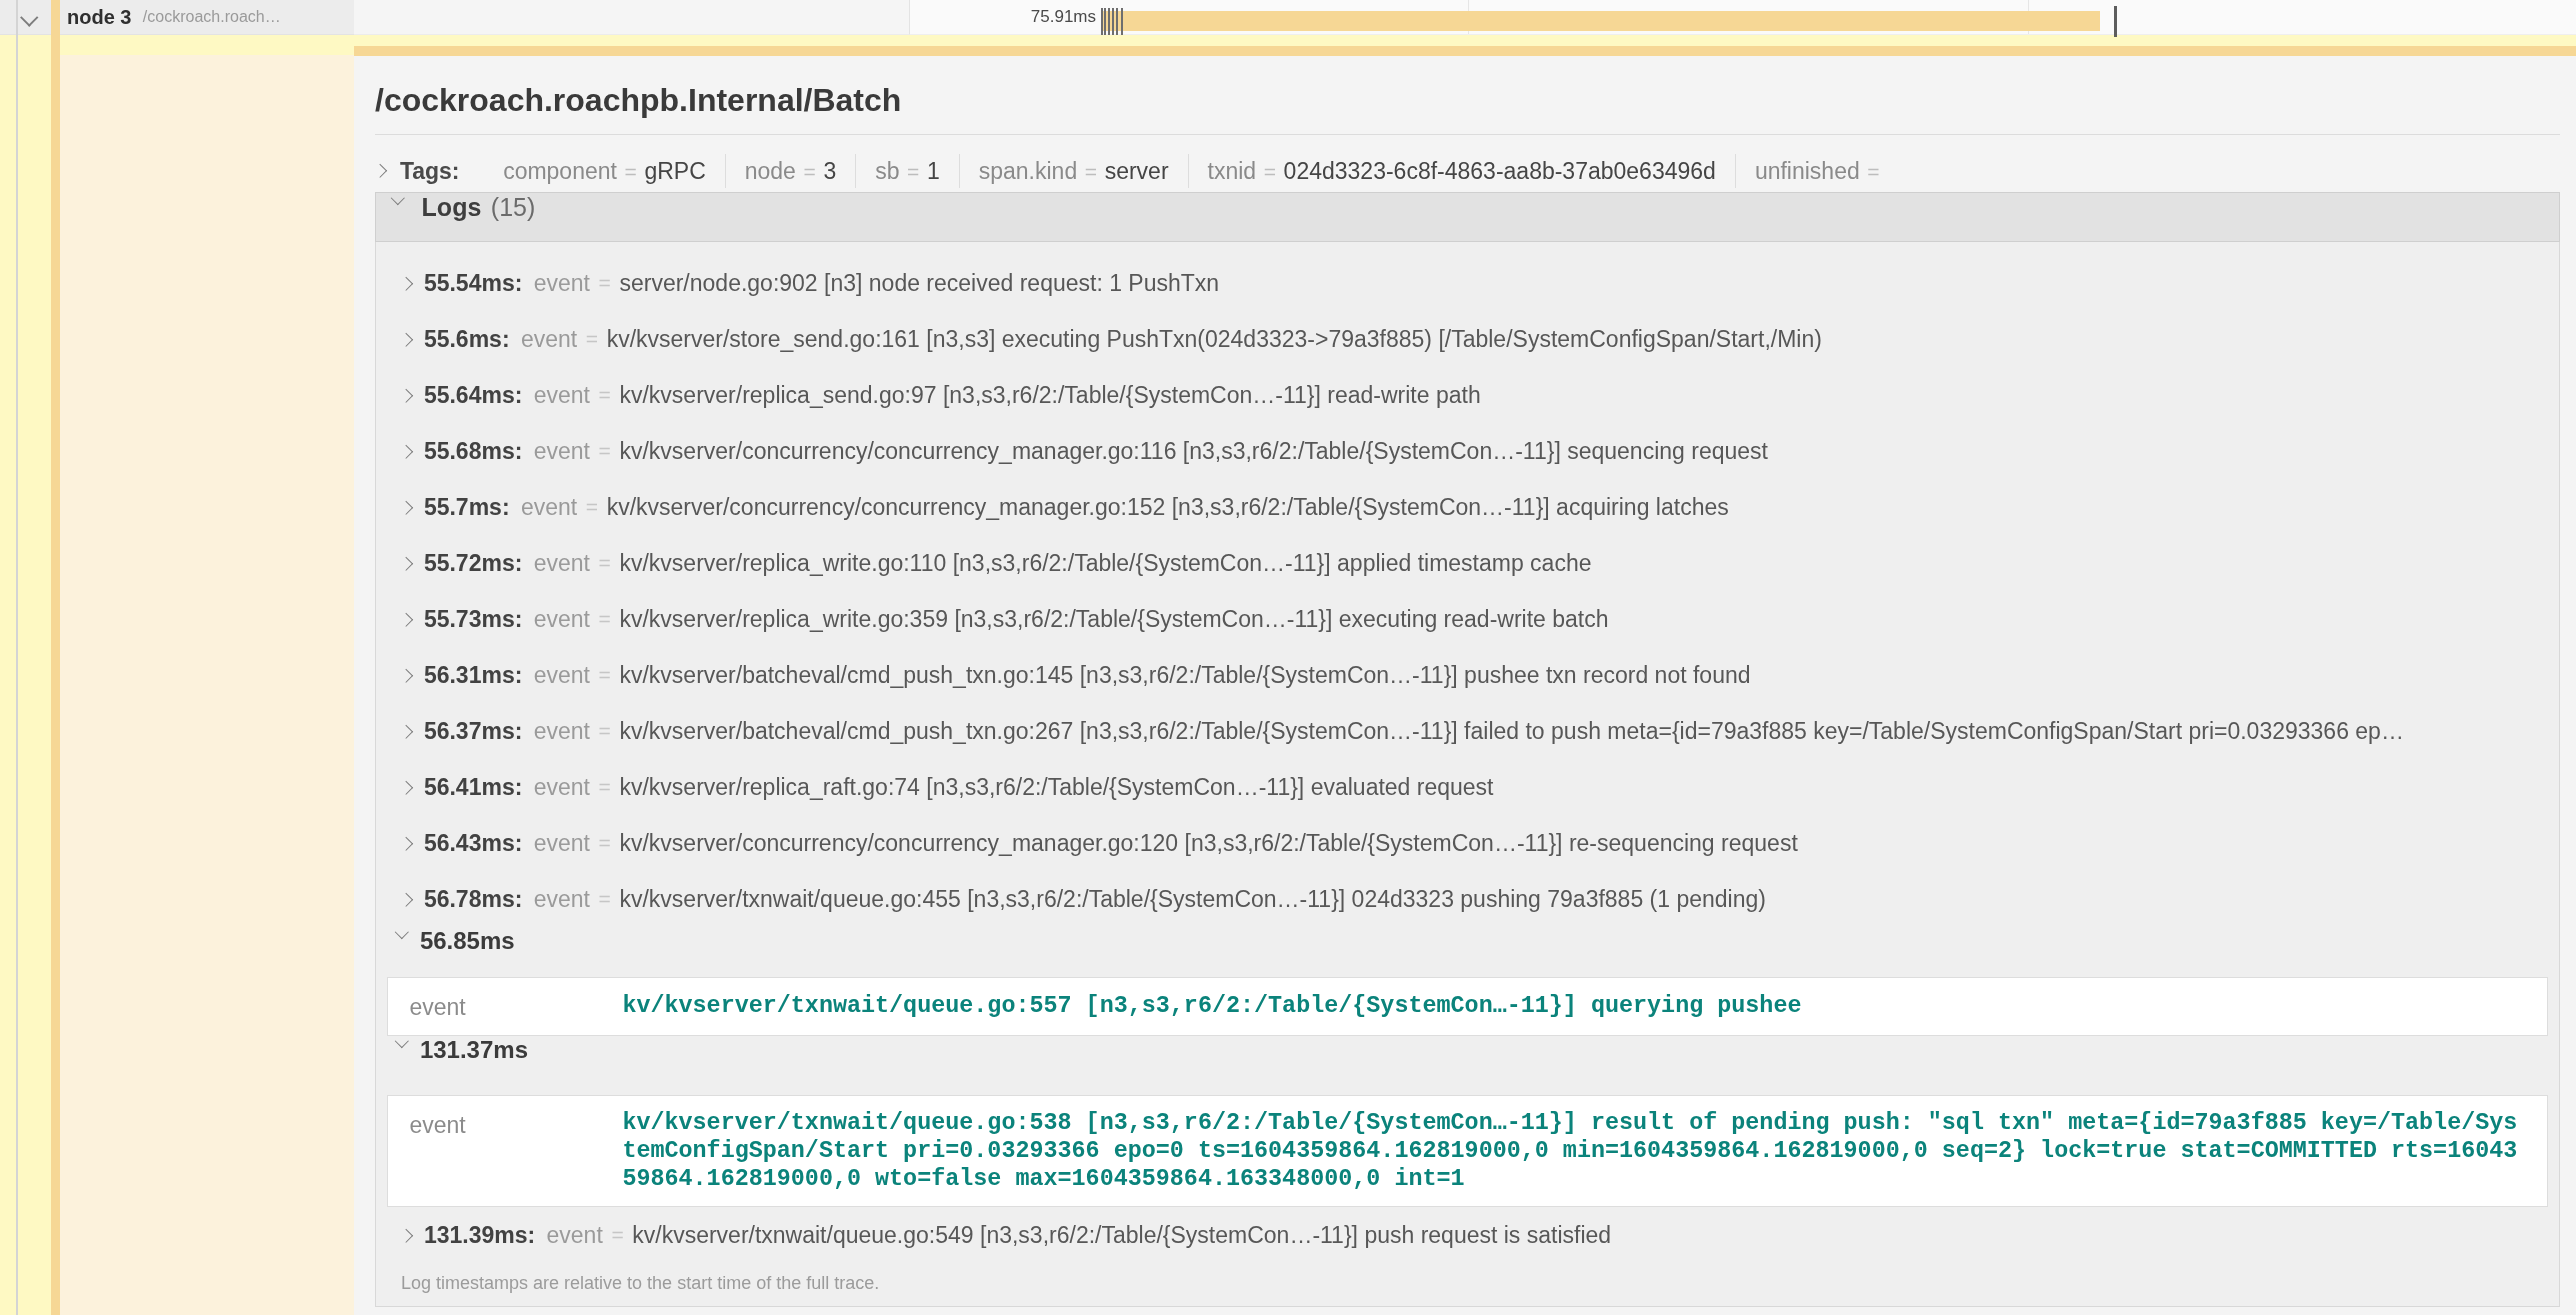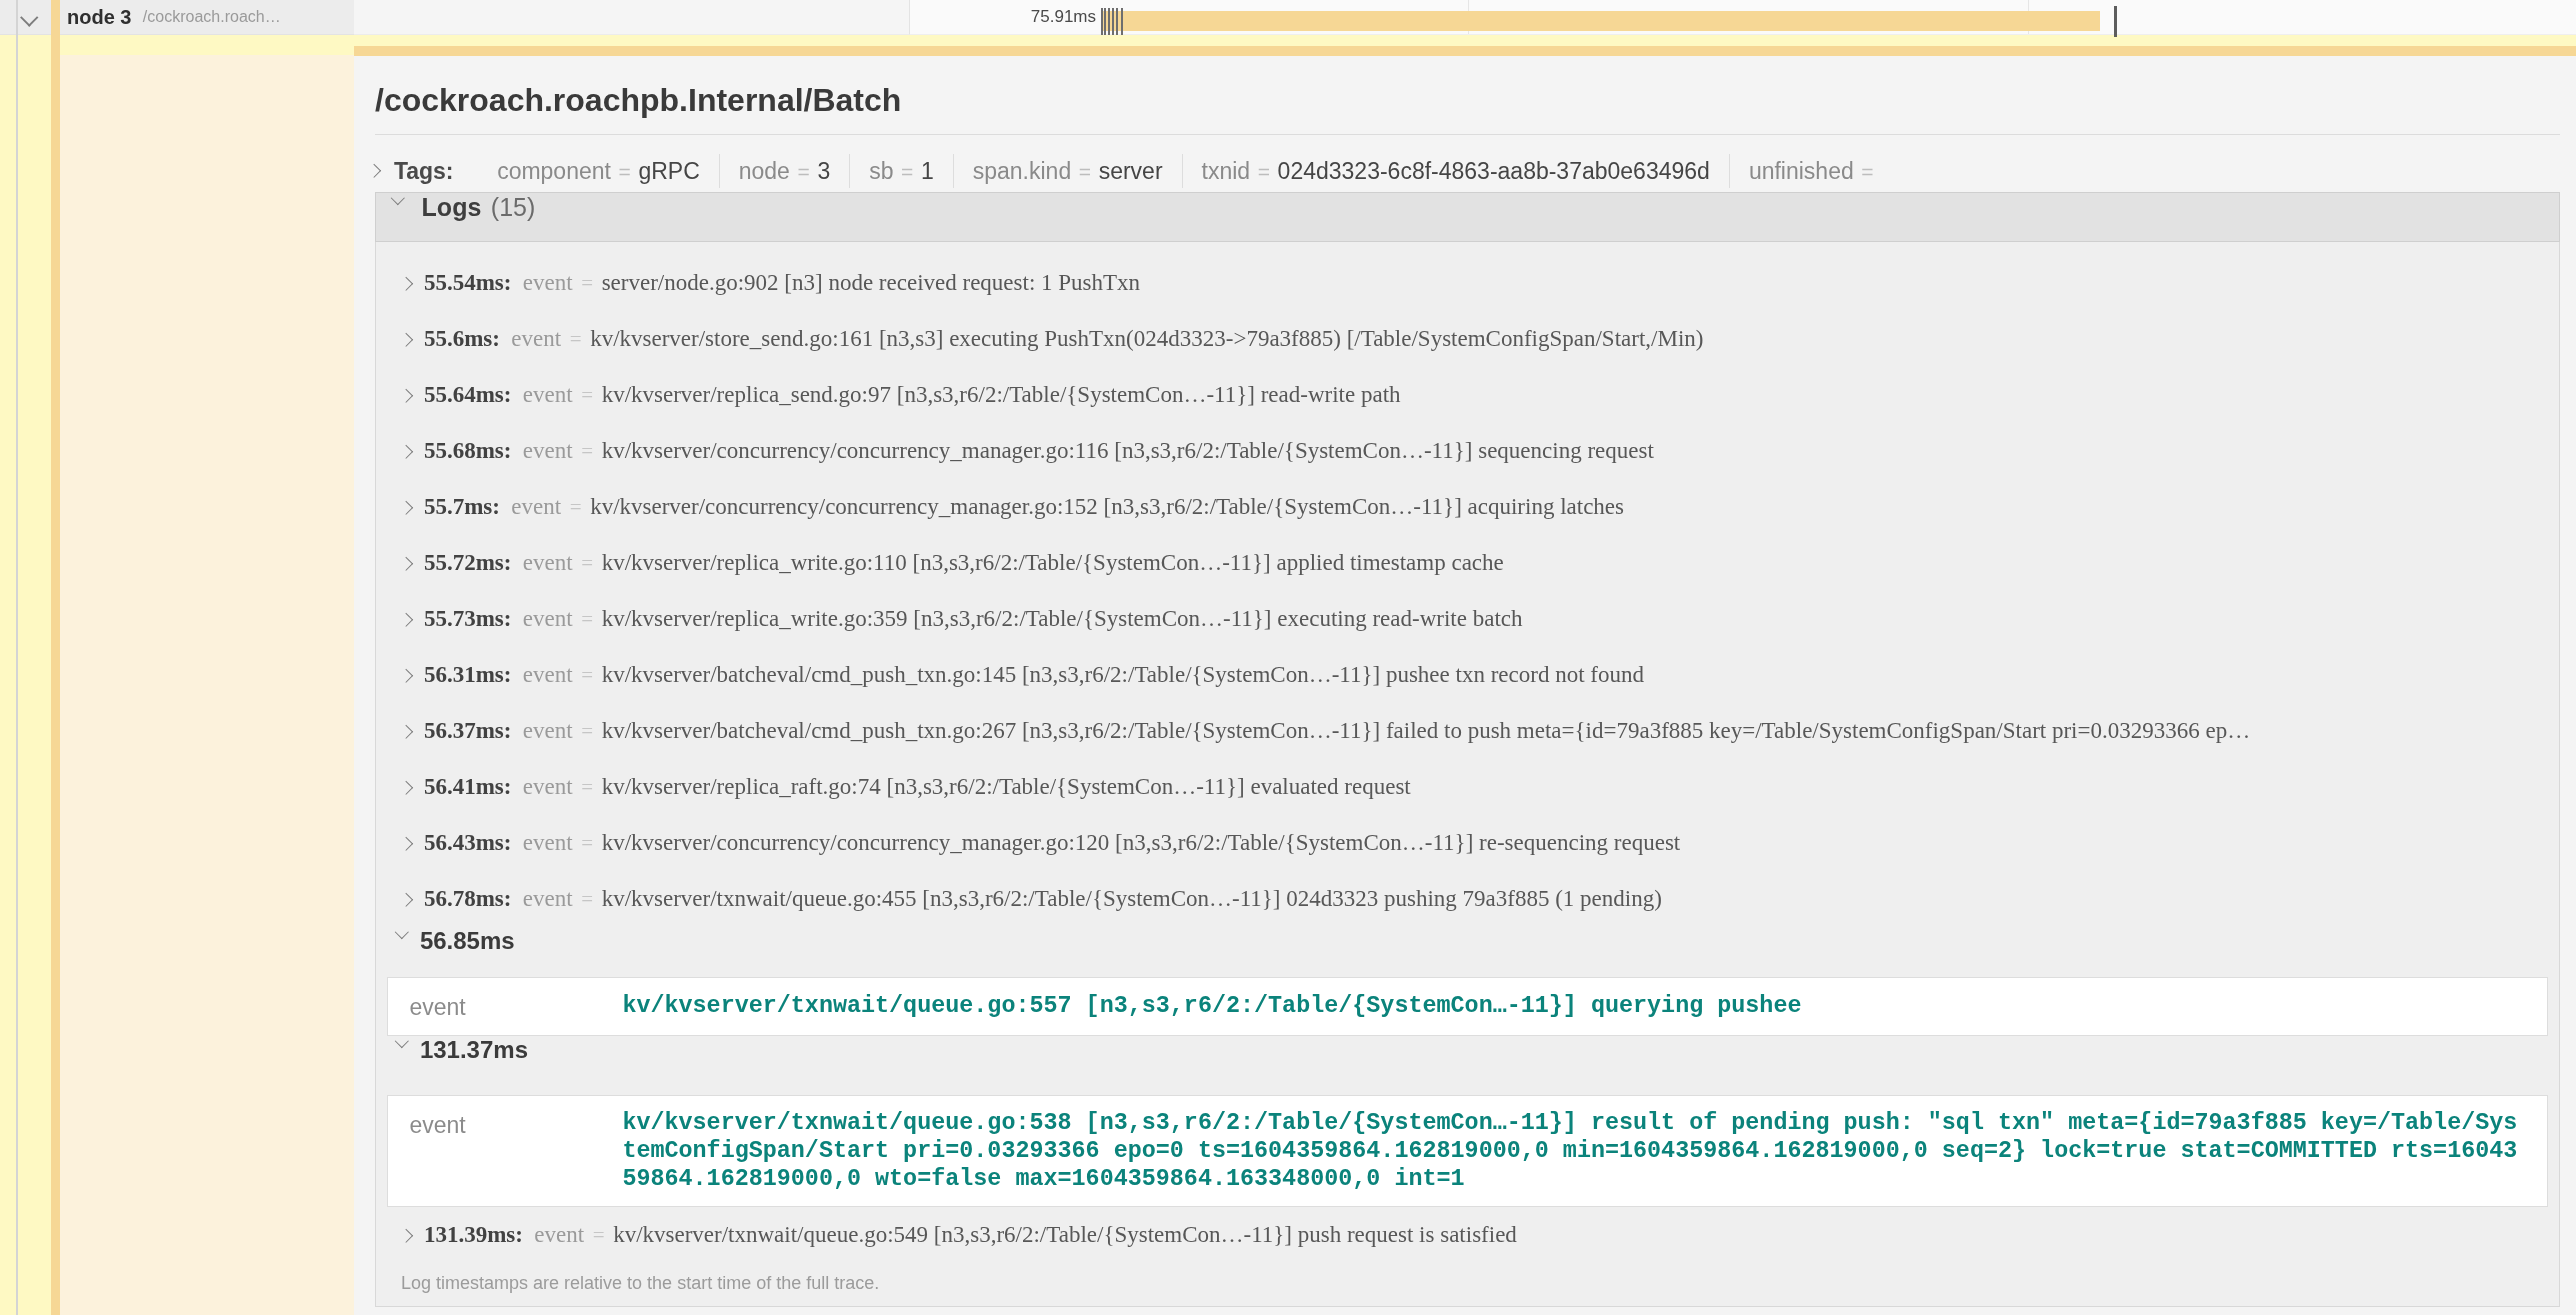--- a/index.html
+++ b/index.html
@@ -31,41 +31,41 @@
   
   .detail{position:absolute;left:354px;top:46px;width:2222px;height:1270px;background:#f4f4f4;z-index:2;}
   .detail-accent{position:absolute;left:0;top:0;width:100%;height:9.5px;background:#f6d795;}
   .detail-title{position:absolute;left:21px;top:36px;font-size:32px;font-weight:600;color:#3a3a3a;}
   .detail-meta{position:absolute;right:16px;top:44px;font-size:25px;color:#9b9b9b;white-space:nowrap;}
   .detail-meta b{color:#3f3f3f;}
   .meta-sep{color:#cccccc;margin:0 13.3px;}
   .head-divider{position:absolute;left:21px;right:16px;top:88px;height:1px;background:#dcdcdc;}
 
   
-  .tags-row{position:absolute;left:15px;top:103px;height:44px;display:flex;align-items:center;font-size:23px;justify-content:flex-end;}
+  .tags-row{position:absolute;left:21px;top:103px;height:44px;display:flex;align-items:center;font-size:23px;justify-content:flex-end;}
   .tags-label{font-weight:bold;color:#4a4a4a;margin:0 7.6px 0 15.3px;}
   .tags-list{display:flex;align-items:center;margin-left:17px;}
   .tag{padding:3.8px 19px;white-space:nowrap;}
   .tag + .tag{border-left:1px solid #dddddd;}
   .tag .k{color:#8a8a8a;}
   .tag .eq{color:#bdbdbd;margin:0 7.6px;font-size:21px;}
   .tag .v{color:#454545;}
 
   
   .accordion{position:absolute;left:21px;top:146px;right:16px;bottom:9.5px;}
   .logs-bar{position:absolute;left:0;right:0;top:0;height:50px;background:#e2e2e2;border:1px solid #cfcfcf;
             box-sizing:border-box;display:flex;align-items:flex-start;font-size:25px;color:#3e3e3e;}
   .logs-bar .chev{margin-left:17px;}
   .logs-title{font-weight:bold;margin-left:19px;}
   .logs-count{color:#6b6b6b;margin-left:9.5px;}
   .logs-body{position:absolute;left:0;right:0;top:50px;bottom:0;background:#efefef;
              border:1px solid #d8d8d8;border-top:none;box-sizing:border-box;padding-top:13.3px;overflow:hidden;}
 
   .log-row{height:56px;display:flex;align-items:center;padding-left:25px;font-size:23px;
-           white-space:nowrap;overflow:hidden;font-family:Liberation Serif, serif;}
+           white-space:nowrap;overflow:hidden;}
   .log-row .t{color:#424242;font-weight:bold;margin:0 11.4px 0 13.3px;}
   .log-row .k{color:#9a9a9a;margin-right:8.6px;}
   .log-row .eq{color:#c6c6c6;margin-right:8.6px;font-size:21px;}
   .log-row .v{color:#575757;overflow:hidden;}
 
   .exp-head{height:50px;display:flex;align-items:flex-start;padding-left:21px;font-size:24px;color:#3b3b3b;}
   .exp-head b{margin-left:13.3px;}
   .exp-head.h2x{height:59px;}
   .exp-panel{margin:0 11.4px;background:#ffffff;border:1px solid #dddddd;display:flex;padding:13.3px 9.5px 13.3px 21px;}
   .exp-key{width:213px;flex:none;color:#8b8b8b;font-size:23px;padding-top:2.9px;}

